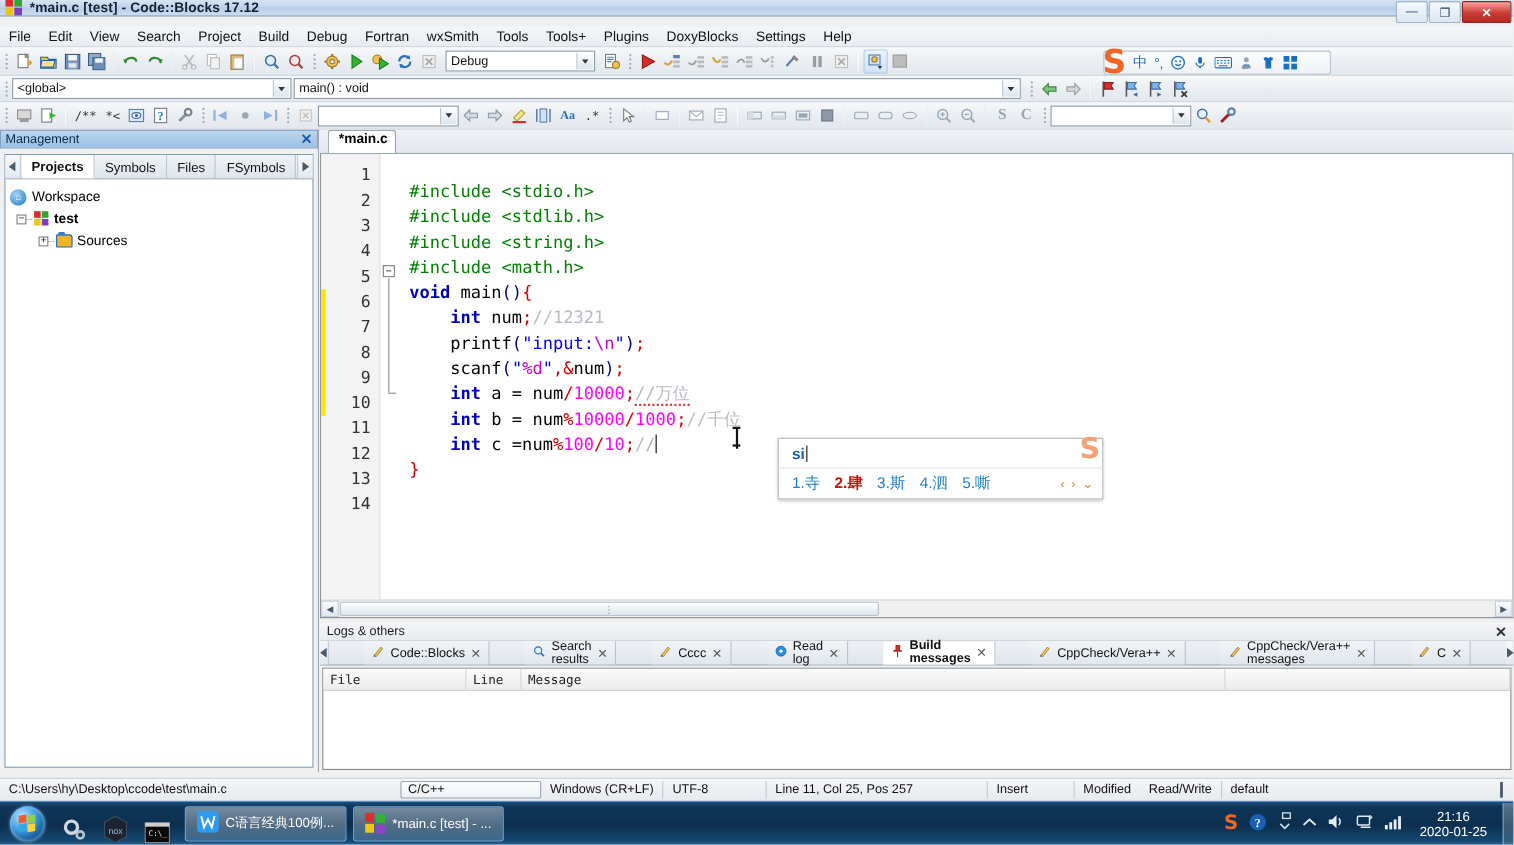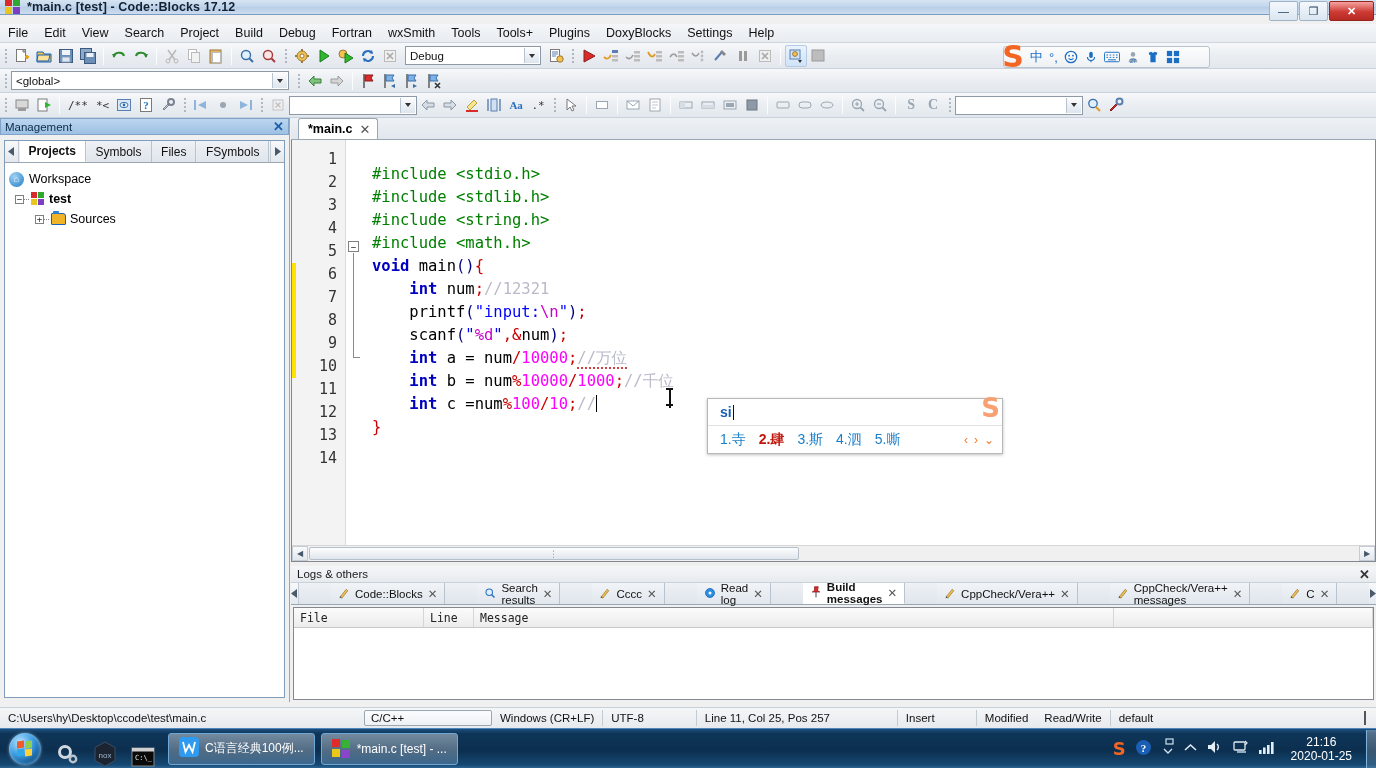--- a/index.html
+++ b/index.html
@@ -117,21 +117,21 @@
   .folder-icon { width:15px; height:12px; margin:0 4px 0 2px; background:#f0b429;
                  border:1px solid #1862b8; border-radius:1px 3px 1px 1px; position:relative; }
   .folder-icon:after{content:"";position:absolute;left:1px;top:-3px;width:6px;height:3px;background:#2f7fd4;border-radius:1px 1px 0 0;}
 
   
   .editor-area { position:absolute; left:291px; top:118px; right:0; height:444px; background:#f0f0f0; }
   .edtabs { height:22px; display:flex; align-items:flex-end; padding-left:7px;
             background:linear-gradient(to bottom,#eef1f5,#e2e7ee); border-bottom:1px solid #9aa6b2;}
   .edtab { height:21px; background:#fff; border:1px solid #9aa6b2; border-bottom:none;
            border-radius:3px 3px 0 0; display:flex; align-items:center; gap:7px;
-           padding:0 7px 0 9px; font-size:12.5px; font-weight:bold; color:#000; }
+           padding:0 7px 0 9px; font-size:12.5px; font-weight:bold; color:#000;flex-direction:column; }
   .edtab .x { color:#555; font-weight:normal; font-size:13px; }
   .codewrap { position:absolute; left:0; top:22px; right:0; bottom:0; background:#fff;
               border:1px solid #828790; border-top:none; overflow:hidden; }
   .codebody { position:absolute; left:0; top:0; right:0; bottom:16px; display:flex; }
   .gutter { width:54px; background:#f3f3f3; border-right:1px solid #dadada; flex:0 0 auto;
             text-align:right; padding-top:8px; }
   .gutter div { height:23px; line-height:23px; padding-right:8px;
                 font-family:"DejaVu Sans Mono","Liberation Mono",monospace; font-size:15px; color:#333; }
   .foldcol { width:16px; flex:0 0 auto; background:#fff; padding-top:8px; position:relative; }
   .changecol { width:4px; flex:0 0 auto; background:#fff; padding-top:8px; }
@@ -523,22 +523,28 @@
     </span>
   </div>
 
   <div class="toolbar tb2">
     <div class="grip">
         <i></i>
         <i></i>
         <i></i>
         <i></i>
       </div>
-    <div class="combo" style="width:278px;">
+    <div class="combo" style="width:254px;">
       <span>&lt;global&gt;</span>
+      <span class="arrow">
+          <i class="caretdown"></i>
+        </span>
+    </div>
+    <div class="combo" style="width:661px; margin-left:2px;">
+      <span>main() : void</span>
       <span class="arrow">
           <i class="caretdown"></i>
         </span>
     </div>
     <div class="grip" style="margin-left:6px">
         <i></i>
         <i></i>
         <i></i>
         <i></i>
       </div>

